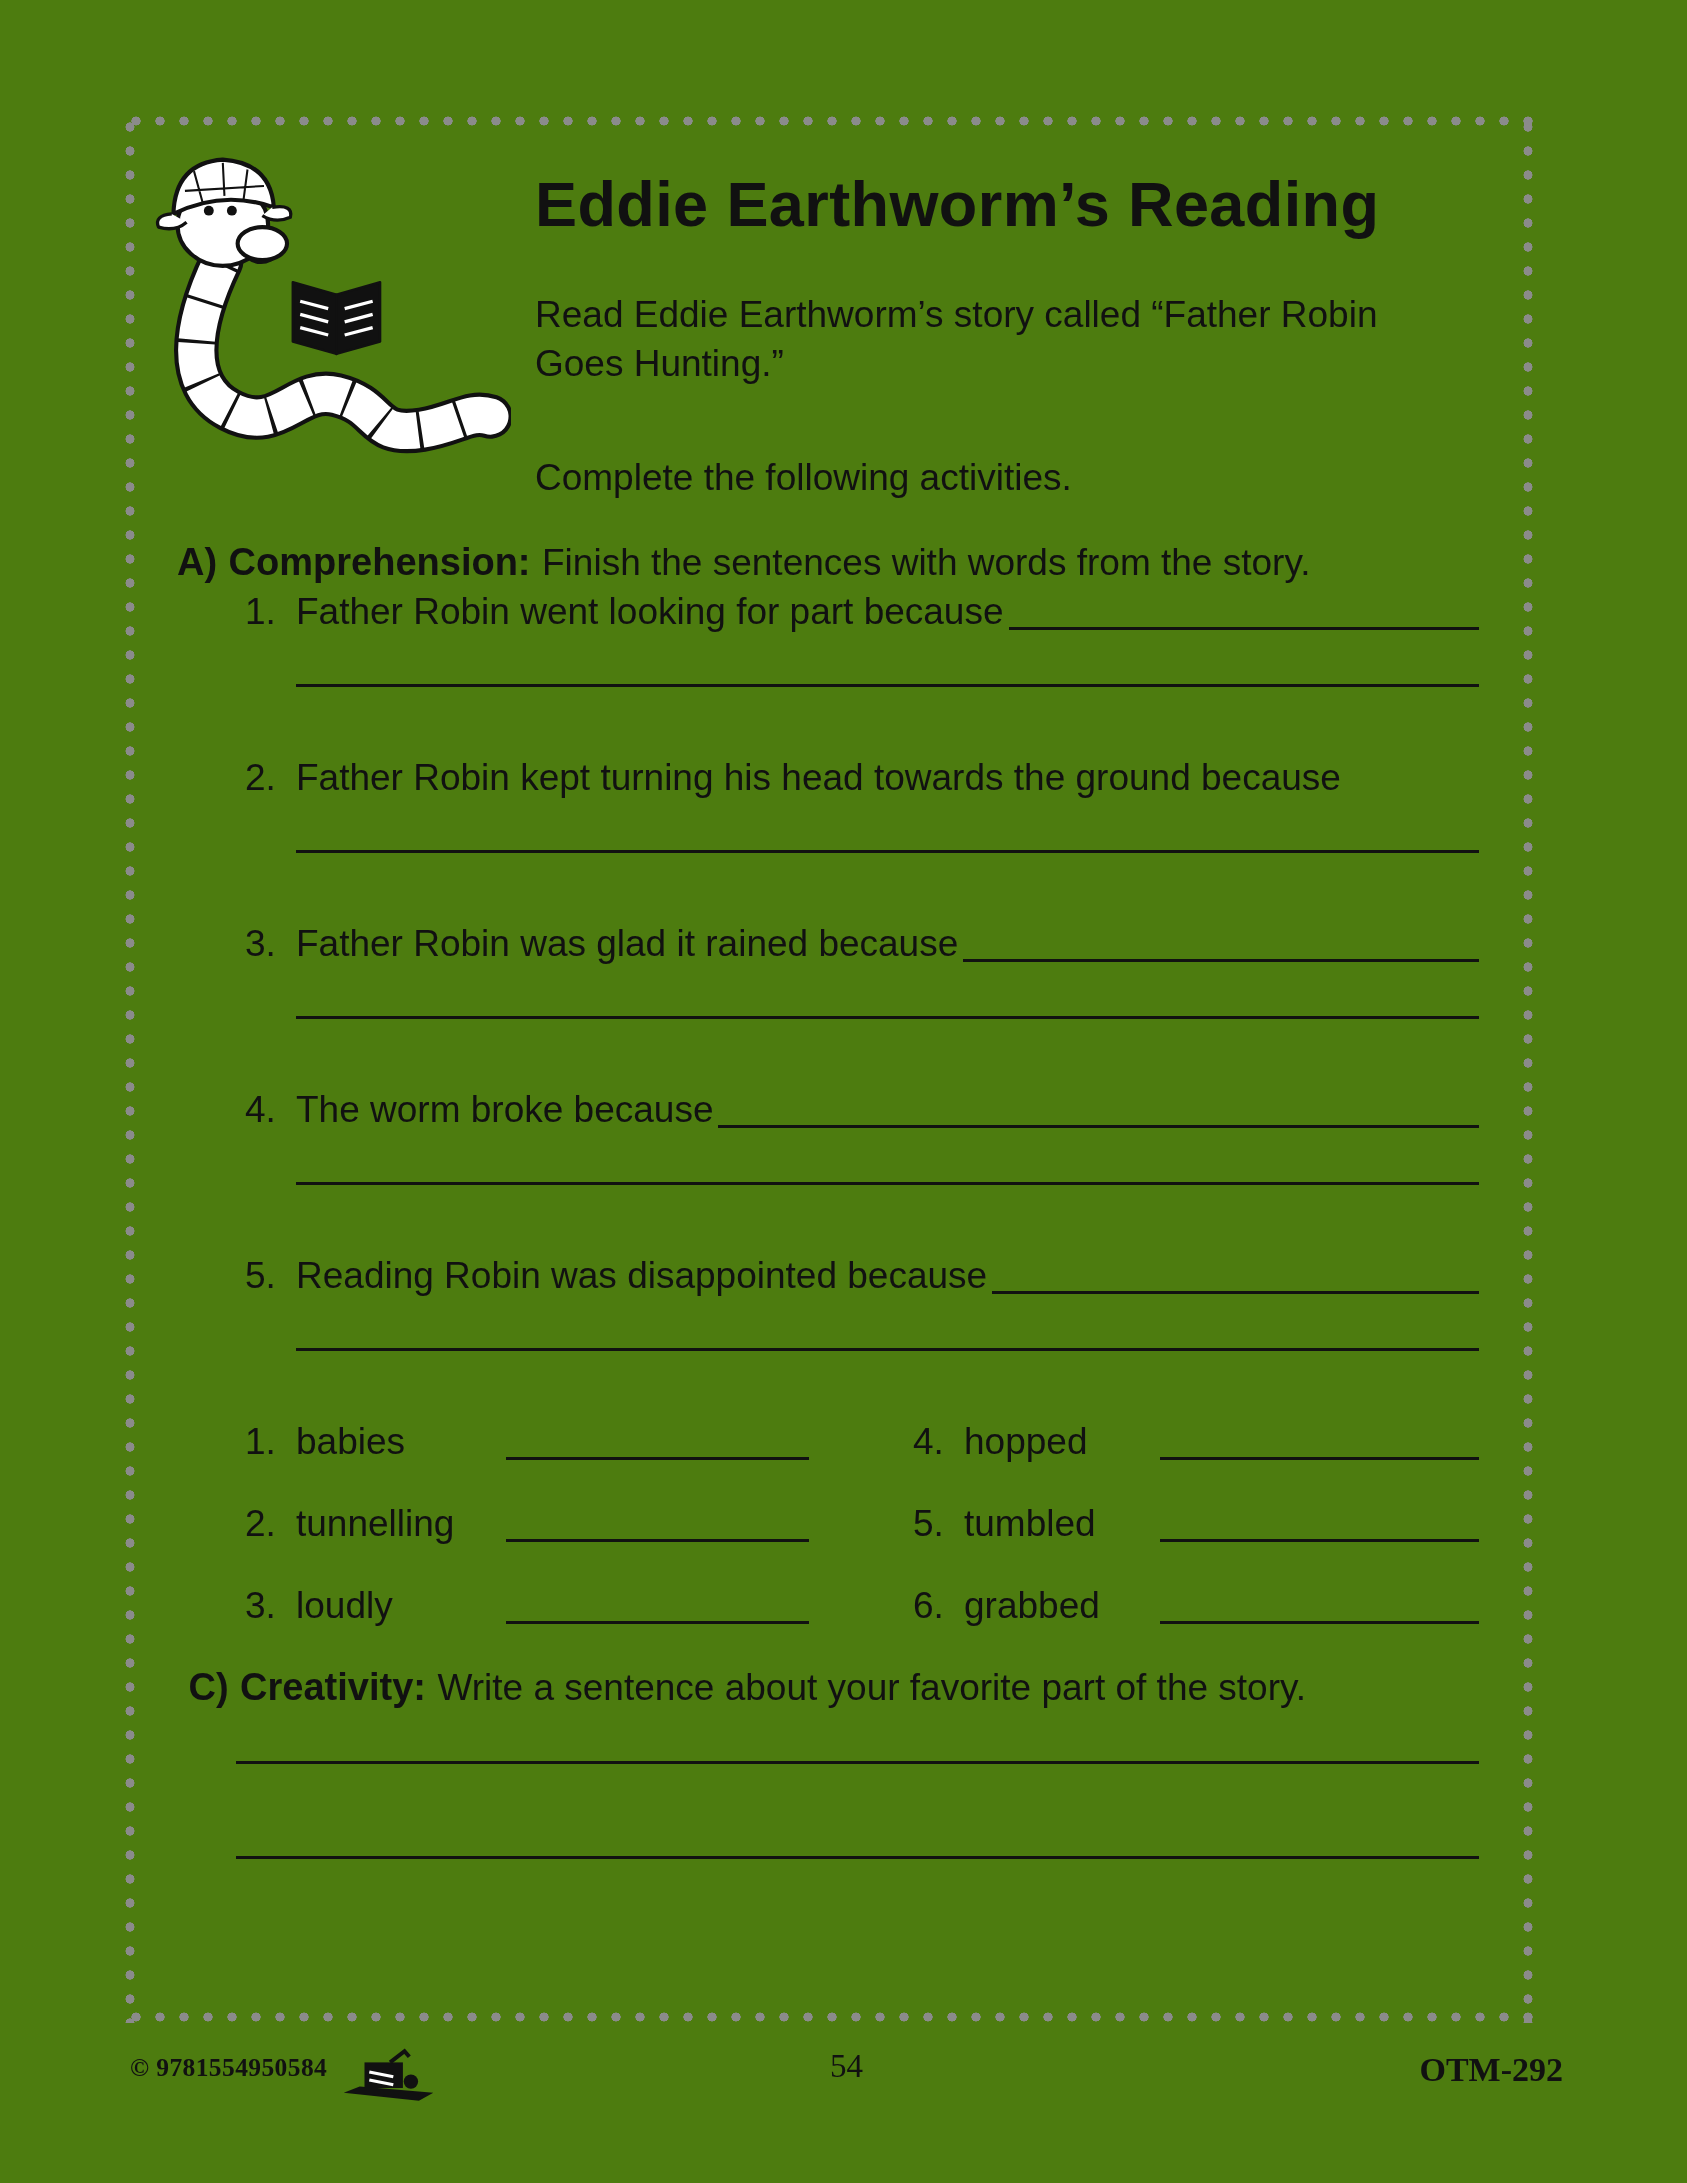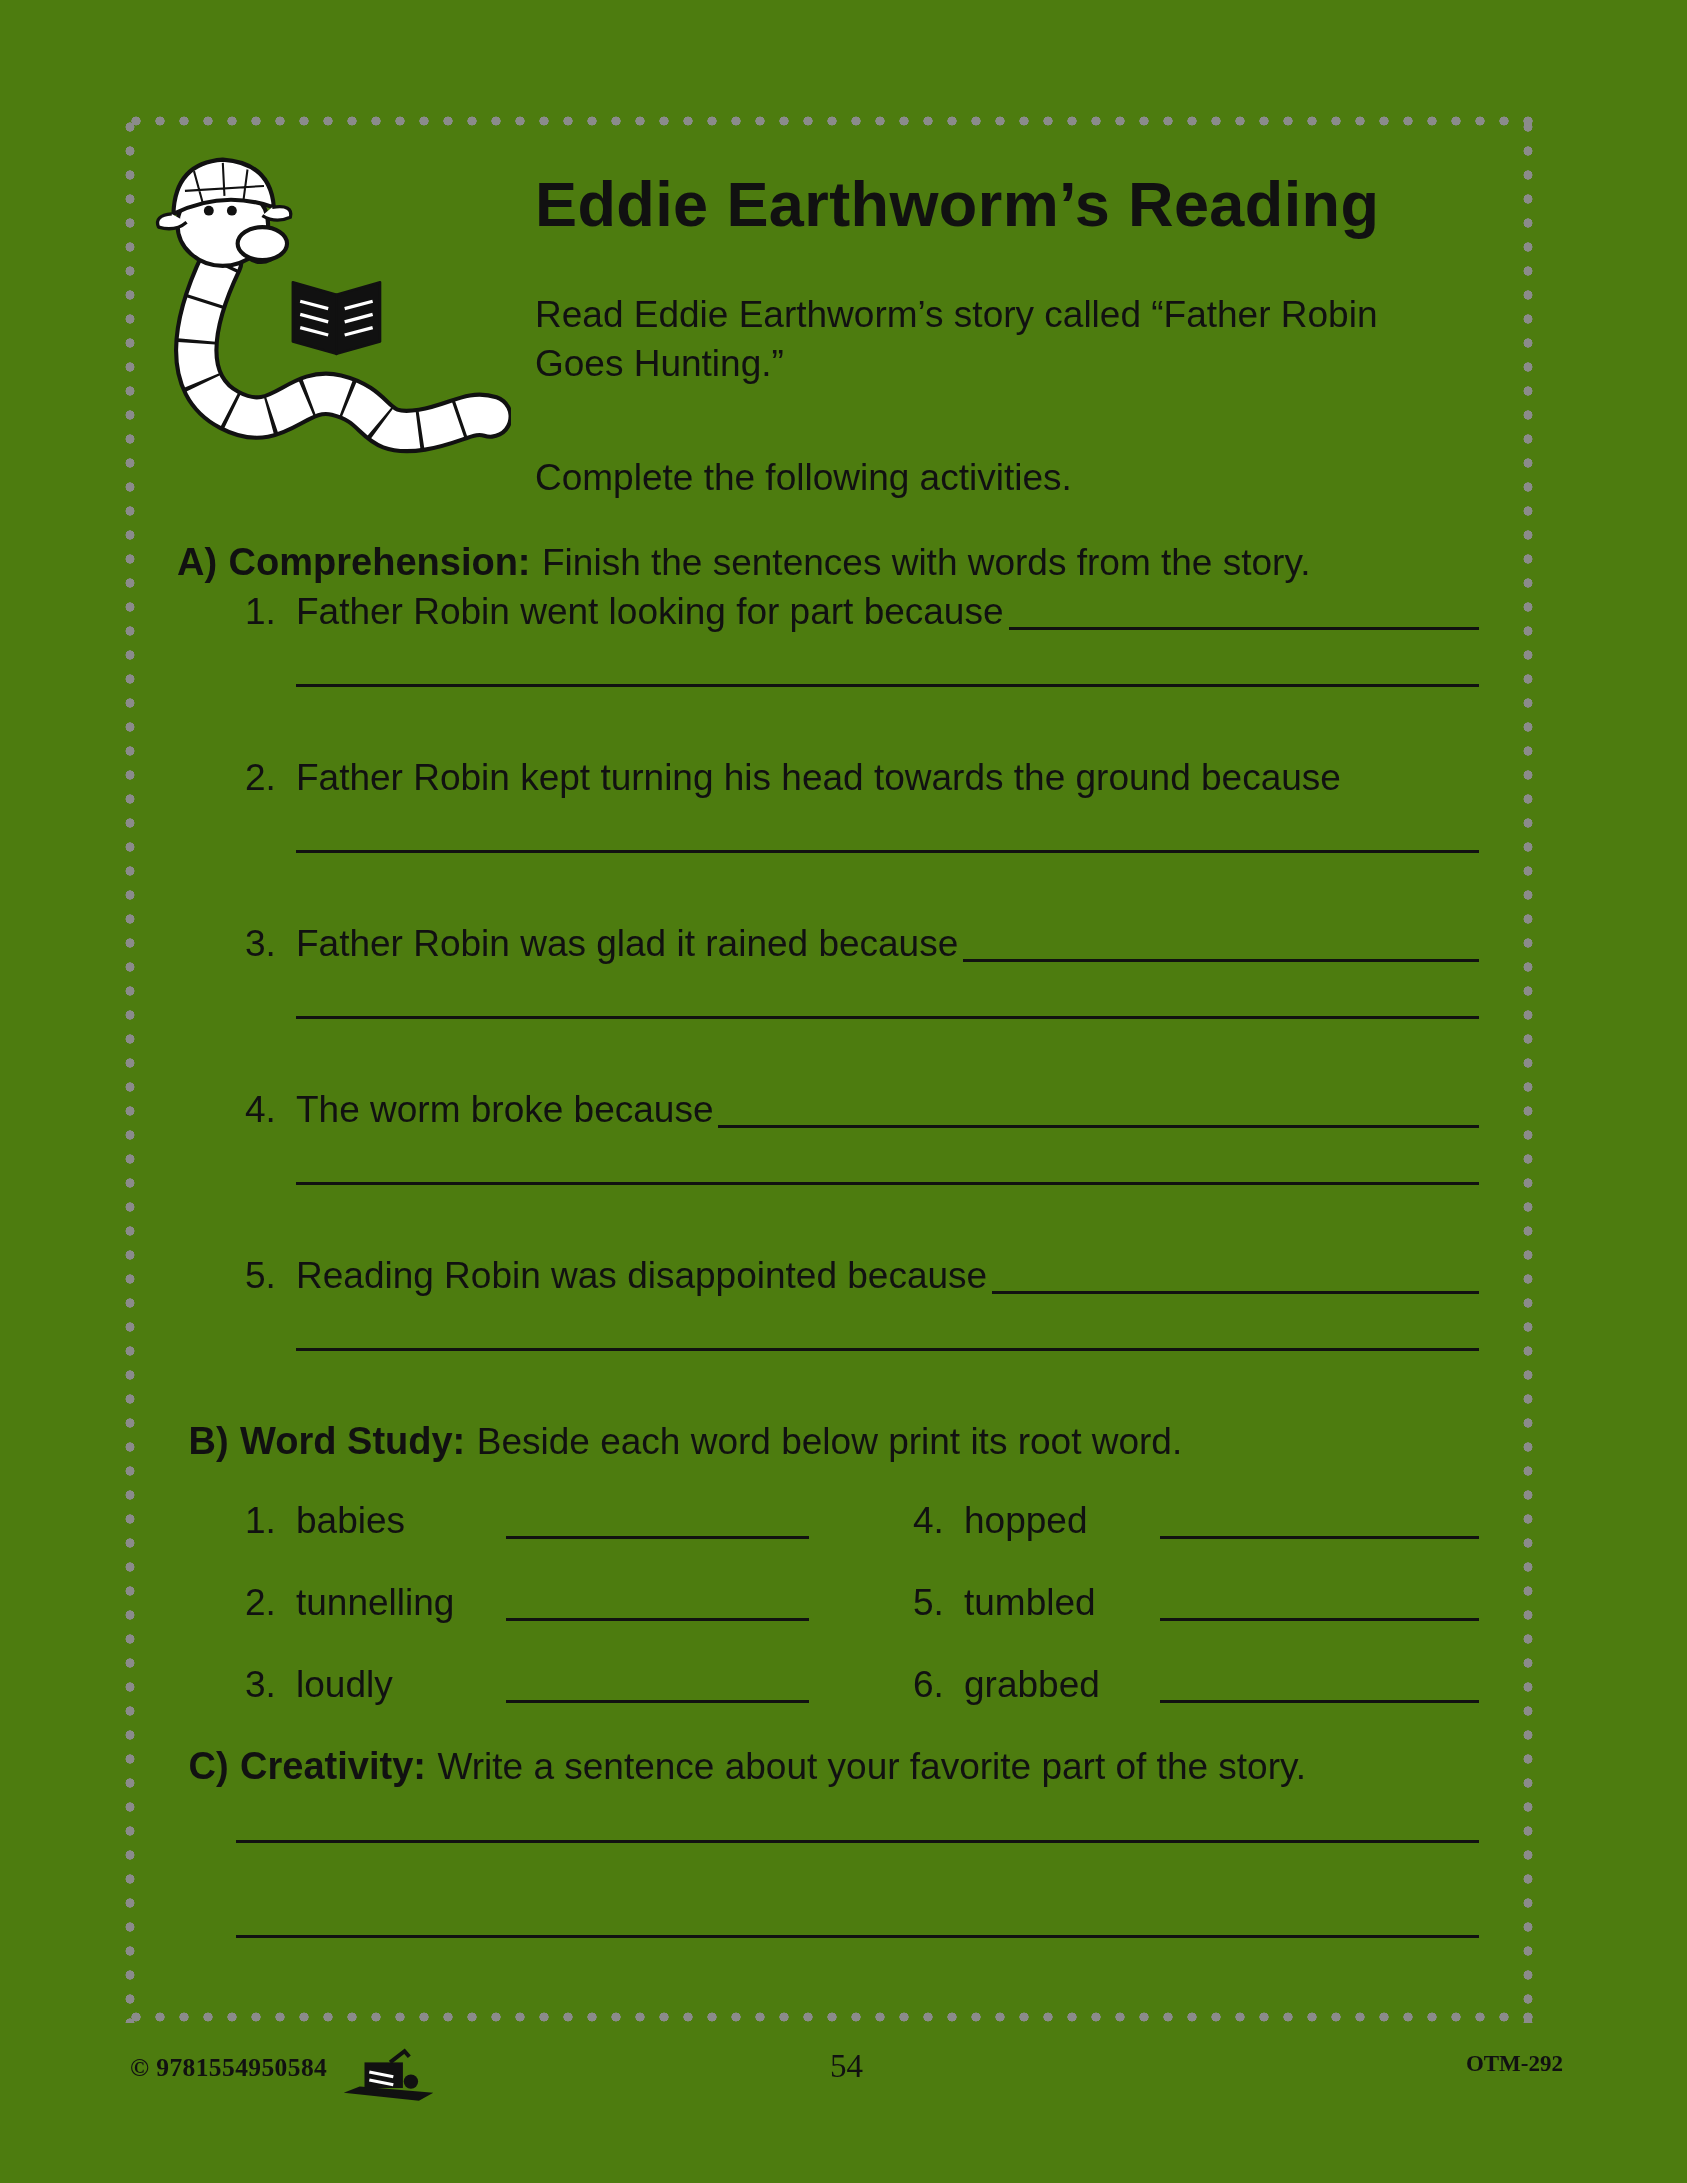--- a/index.html
+++ b/index.html
@@ -66,21 +66,21 @@
 
   .footer {
     position:absolute; left:130px; right:124px; top:2048px;
     display:flex; justify-content:space-between; align-items:flex-start;
     font-family:"Liberation Serif", serif;
   }
   .footer-left { display:flex; align-items:flex-start; }
   .isbn { font-size:25.5px; font-weight:bold; letter-spacing:0.4px; padding-top:5px; }
   .logo { width:97px; height:56px; margin-left:13px; }
   .page-num { position:absolute; left:50%; transform:translateX(-50%); font-size:33px; }
-  .code { font-size:23px; font-weight:bold; padding-top:3.3px; }
+  .code { font-size:34px; font-weight:bold; padding-top:3.3px; }
 </style>
 </head>
 <body>
 
 <div class="sheet">
 
   <div class="frame"></div>
 
   <svg class="worm" viewBox="0 0 470 410" aria-hidden="true">
 
@@ -154,23 +154,20 @@
 
     <div class="q-item">
       <div class="q-line">
         <span class="q-num">5.</span>
         <span class="q-text">Reading Robin was disappointed because</span>
         <span class="q-fill"></span>
       </div>
       <div class="q-blank"></div>
     </div>
 
-    <div class="sec-heading sec-b">
-      <span class="hlabel">B)</span><span class="hname">Word Study:</span><span class="hinstr">Beside each word below print its root word.</span>
-    </div>
 
     <div class="w-rows">
       <div class="w-row">
         <div class="w-cell w-left">
           <span class="q-num">1.</span>
           <span class="w-word-l">babies</span>
           <span class="w-blank-l"></span>
         </div>
         <div class="w-cell w-right">
           <span class="q-num">4.</span>

